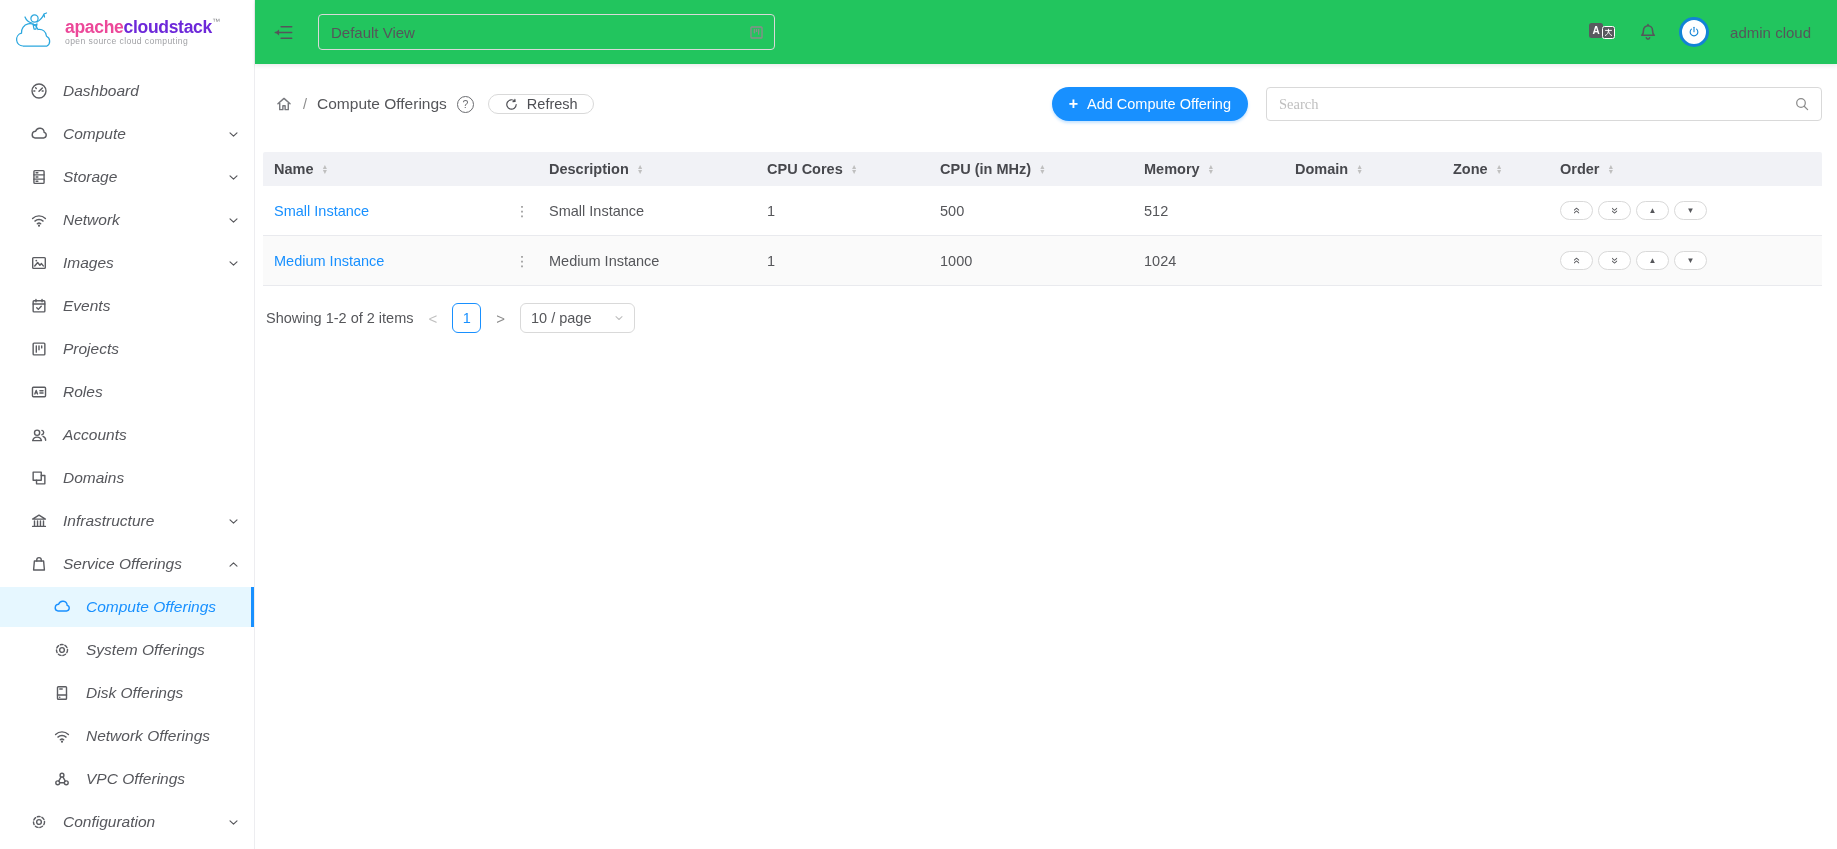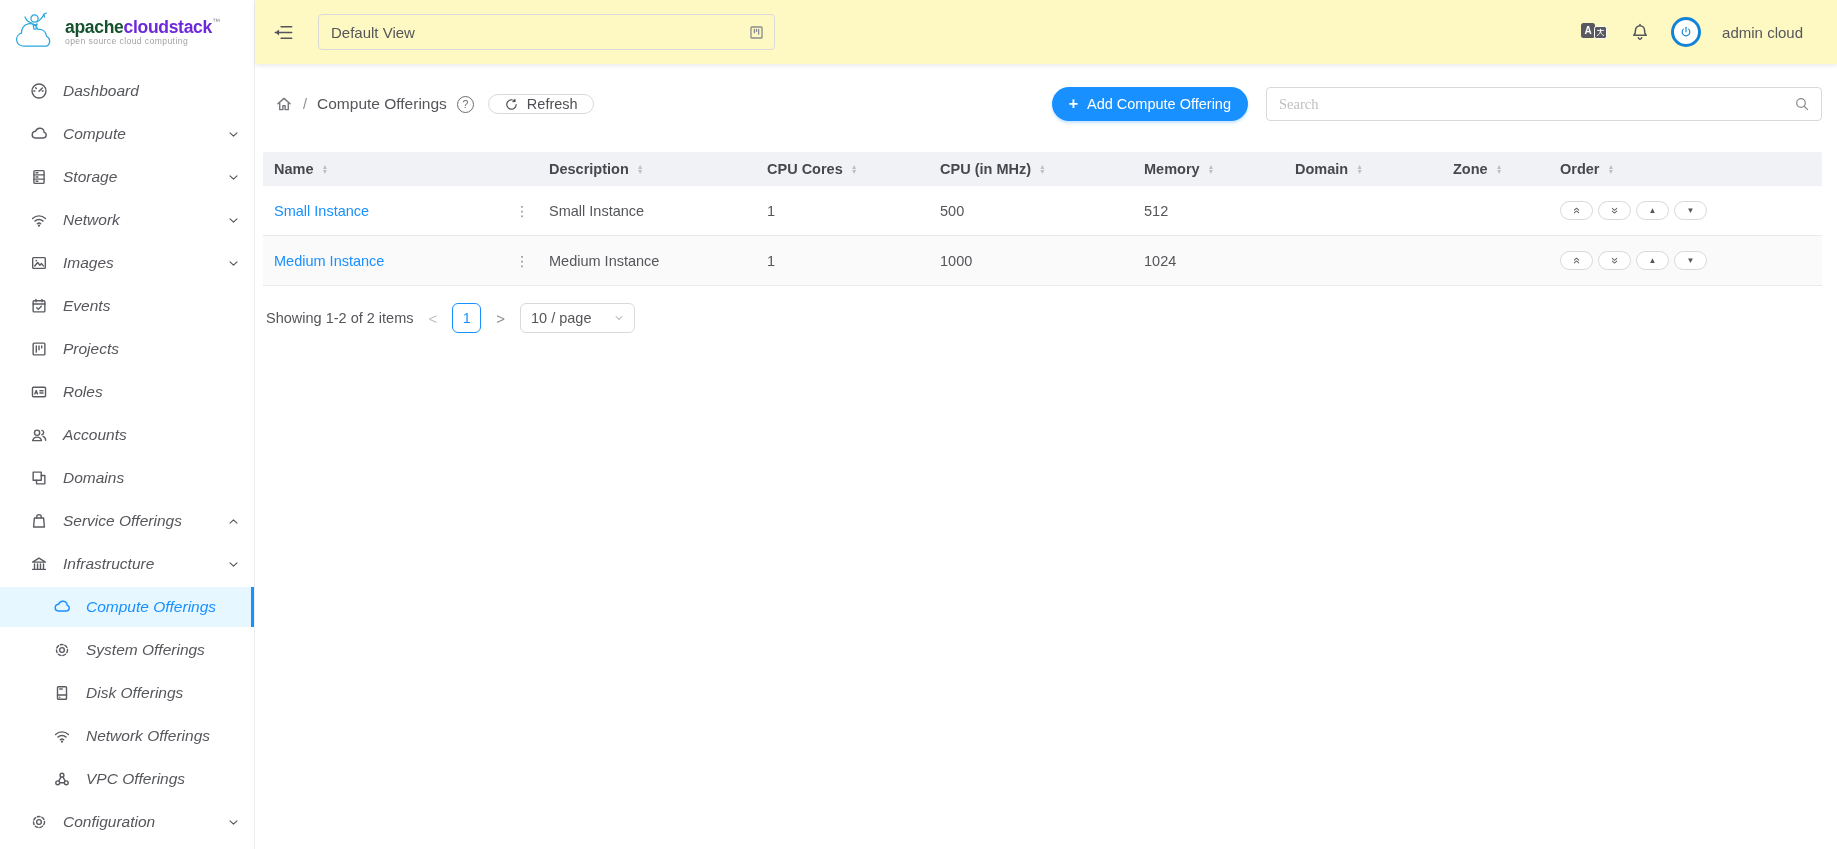--- a/index.html
+++ b/index.html
@@ -5,39 +5,39 @@
   * { margin:0; padding:0; box-sizing:border-box; }
   html,body { width:1837px; height:849px; overflow:hidden; }
   body { font-family:"Liberation Sans", sans-serif; color:#55565a; background:#fff; font-size:14.5px; }
   .app { display:flex; width:100%; height:100%; }
 
   
   .sidebar { width:255px; min-width:255px; background:#fff; border-right:1px solid #ededf0; height:100%; overflow:hidden; }
   .logo-row { height:64px; display:flex; align-items:center; padding-left:12px; gap:7px; }
   .brand-text { display:flex; flex-direction:column; line-height:1.05; }
   .brand-line { font-size:17.5px; font-weight:700; letter-spacing:-0.3px; }
-  .brand-apache { color:#14532d; }
+  .brand-apache { color:#ec4899; }
   .brand-cloudstack { color:#6d28d9; }
   .brand-tm { font-size:8px; color:#8a8b8f; font-weight:400; vertical-align:top; }
   .brand-tagline { font-size:8.6px; color:#a0a1a5; letter-spacing:0.4px; margin-top:1px; }
   .menu { padding-top:4px;font-style:italic; }
   .menu-item { height:40px; margin:3px 0; display:flex; align-items:center; padding:0 15px 0 30px; position:relative; color:#56575c; font-size:15.5px; cursor:pointer; }
   .menu-item .mi-icon { width:18px; height:18px; margin-right:15px; color:#5b5c61; display:flex; align-items:center; justify-content:center; flex:none; }
   .menu-item.sub { padding-left:53px; }
   .menu-item.active { background:#e6f7ff; color:#1890ff; }
   .menu-item.active .mi-icon { color:#1890ff; }
   .menu-item.active::after { content:''; position:absolute; right:0; top:0; bottom:0; width:3px; background:#1890ff; }
   .mi-chevron { margin-left:auto; color:#55565a; display:flex; }
   svg.ic { display:block; }
   svg.ic path, svg.ic circle, svg.ic rect, svg.ic line, svg.ic polyline { fill:none; stroke:currentColor; stroke-width:1.25; stroke-linecap:round; stroke-linejoin:round; }
   svg.ic .fill { fill:currentColor; stroke:none; }
 
   
   .main { flex:1; display:flex; flex-direction:column; min-width:0; }
-  .topbar { height:64px; background:#fef9c3; display:flex; align-items:center; padding:0 34px 0 18px; box-shadow:0 2px 4px rgba(0,0,0,0.08); position:relative; z-index:5; }
+  .topbar { height:64px; background:#22c55e; display:flex; align-items:center; padding:0 26px 0 18px; box-shadow:0 2px 4px rgba(0,0,0,0.08); position:relative; z-index:5; }
   .fold-icon { color:#54555a; cursor:pointer; display:flex; }
   .view-select { margin-left:24px; width:457px; height:36px; border:1px solid #d9d9d9; border-radius:4px; display:flex; align-items:center; padding:0 9px 0 12px; font-size:15px; color:#55565a; cursor:pointer; }
   .view-select .proj-ic { margin-left:auto; color:#8c8c8c; display:flex; }
   .topbar-right { margin-left:auto; display:flex; align-items:center; gap:21px; }
   .translate-wrap { position:relative; width:28px; height:21px; cursor:pointer; }
   .tr-sq { position:absolute; background:#595a5f; border-radius:2.5px; color:#fff; display:flex; align-items:center; justify-content:center; }
   .tr-a { width:14px; height:15px; left:0; top:1px; font-size:10px; font-weight:700; }
   .tr-b { width:13px; height:13px; left:13px; top:4px; border:1px solid #fff; }
   .bell { color:#55565a; cursor:pointer; display:flex; }
   .avatar { width:30px; height:30px; border-radius:50%; border:3.5px solid #1283d6; background:#fff; display:flex; align-items:center; justify-content:center; color:#1283d6; cursor:pointer; }
@@ -211,42 +211,42 @@
             <svg class="ic" width="18" height="18" viewBox="0 0 16 16">
               <rect x="2.8" y="2.8" width="7.2" height="7.2"></rect>
               <path d="M10 5.8 h3.2 v7.4 H5.8 V10"></path>
             </svg>
           </span>
         <span>Domains</span>
       </div>
       <div class="menu-item">
         <span class="mi-icon">
             <svg class="ic" width="18" height="18" viewBox="0 0 16 16">
+              <path d="M2.3 6.3 L8 2.8 l5.7 3.5 z"></path>
+              <path d="M4 8 v4 M6.7 8 v4 M9.3 8 v4 M12 8 v4 M2.3 12.8 h11.4"></path>
+            </svg>
+          </span>
+        <span>Infrastructure</span>
+        <span class="mi-chevron">
+            <svg class="ic" width="11" height="11" viewBox="0 0 12 12">
+              <path d="M2.2 4.2 l3.8 3.6 3.8-3.6" stroke-width="1.5"></path>
+            </svg>
+          </span>
+      </div>
+      <div class="menu-item">
+        <span class="mi-icon">
+            <svg class="ic" width="18" height="18" viewBox="0 0 16 16">
               <path d="M3.9 5.3 h8.2 l0.7 8 H3.2 z"></path>
               <path d="M6 5.3 v-1 a2 2 0 0 1 4 0 v1"></path>
             </svg>
           </span>
         <span>Service Offerings</span>
         <span class="mi-chevron">
             <svg class="ic" width="11" height="11" viewBox="0 0 12 12">
               <path d="M2.2 7.8 l3.8-3.6 3.8 3.6" stroke-width="1.5"></path>
-            </svg>
-          </span>
-      </div>
-      <div class="menu-item">
-        <span class="mi-icon">
-            <svg class="ic" width="18" height="18" viewBox="0 0 16 16">
-              <path d="M2.3 6.3 L8 2.8 l5.7 3.5 z"></path>
-              <path d="M4 8 v4 M6.7 8 v4 M9.3 8 v4 M12 8 v4 M2.3 12.8 h11.4"></path>
-            </svg>
-          </span>
-        <span>Infrastructure</span>
-        <span class="mi-chevron">
-            <svg class="ic" width="11" height="11" viewBox="0 0 12 12">
-              <path d="M2.2 4.2 l3.8 3.6 3.8-3.6" stroke-width="1.5"></path>
             </svg>
           </span>
       </div>
       <div class="menu-item sub active">
         <span class="mi-icon">
             <svg class="ic" width="18" height="18" viewBox="0 0 16 16">
               <path d="M4.2 11.5 h7.9 a2.5 2.5 0 0 0 0.5-4.9 a3.9 3.9 0 0 0-7.6-1 a3 3 0 0 0-0.8 5.9 z"></path>
             </svg>
           </span>
         <span>Compute Offerings</span>

